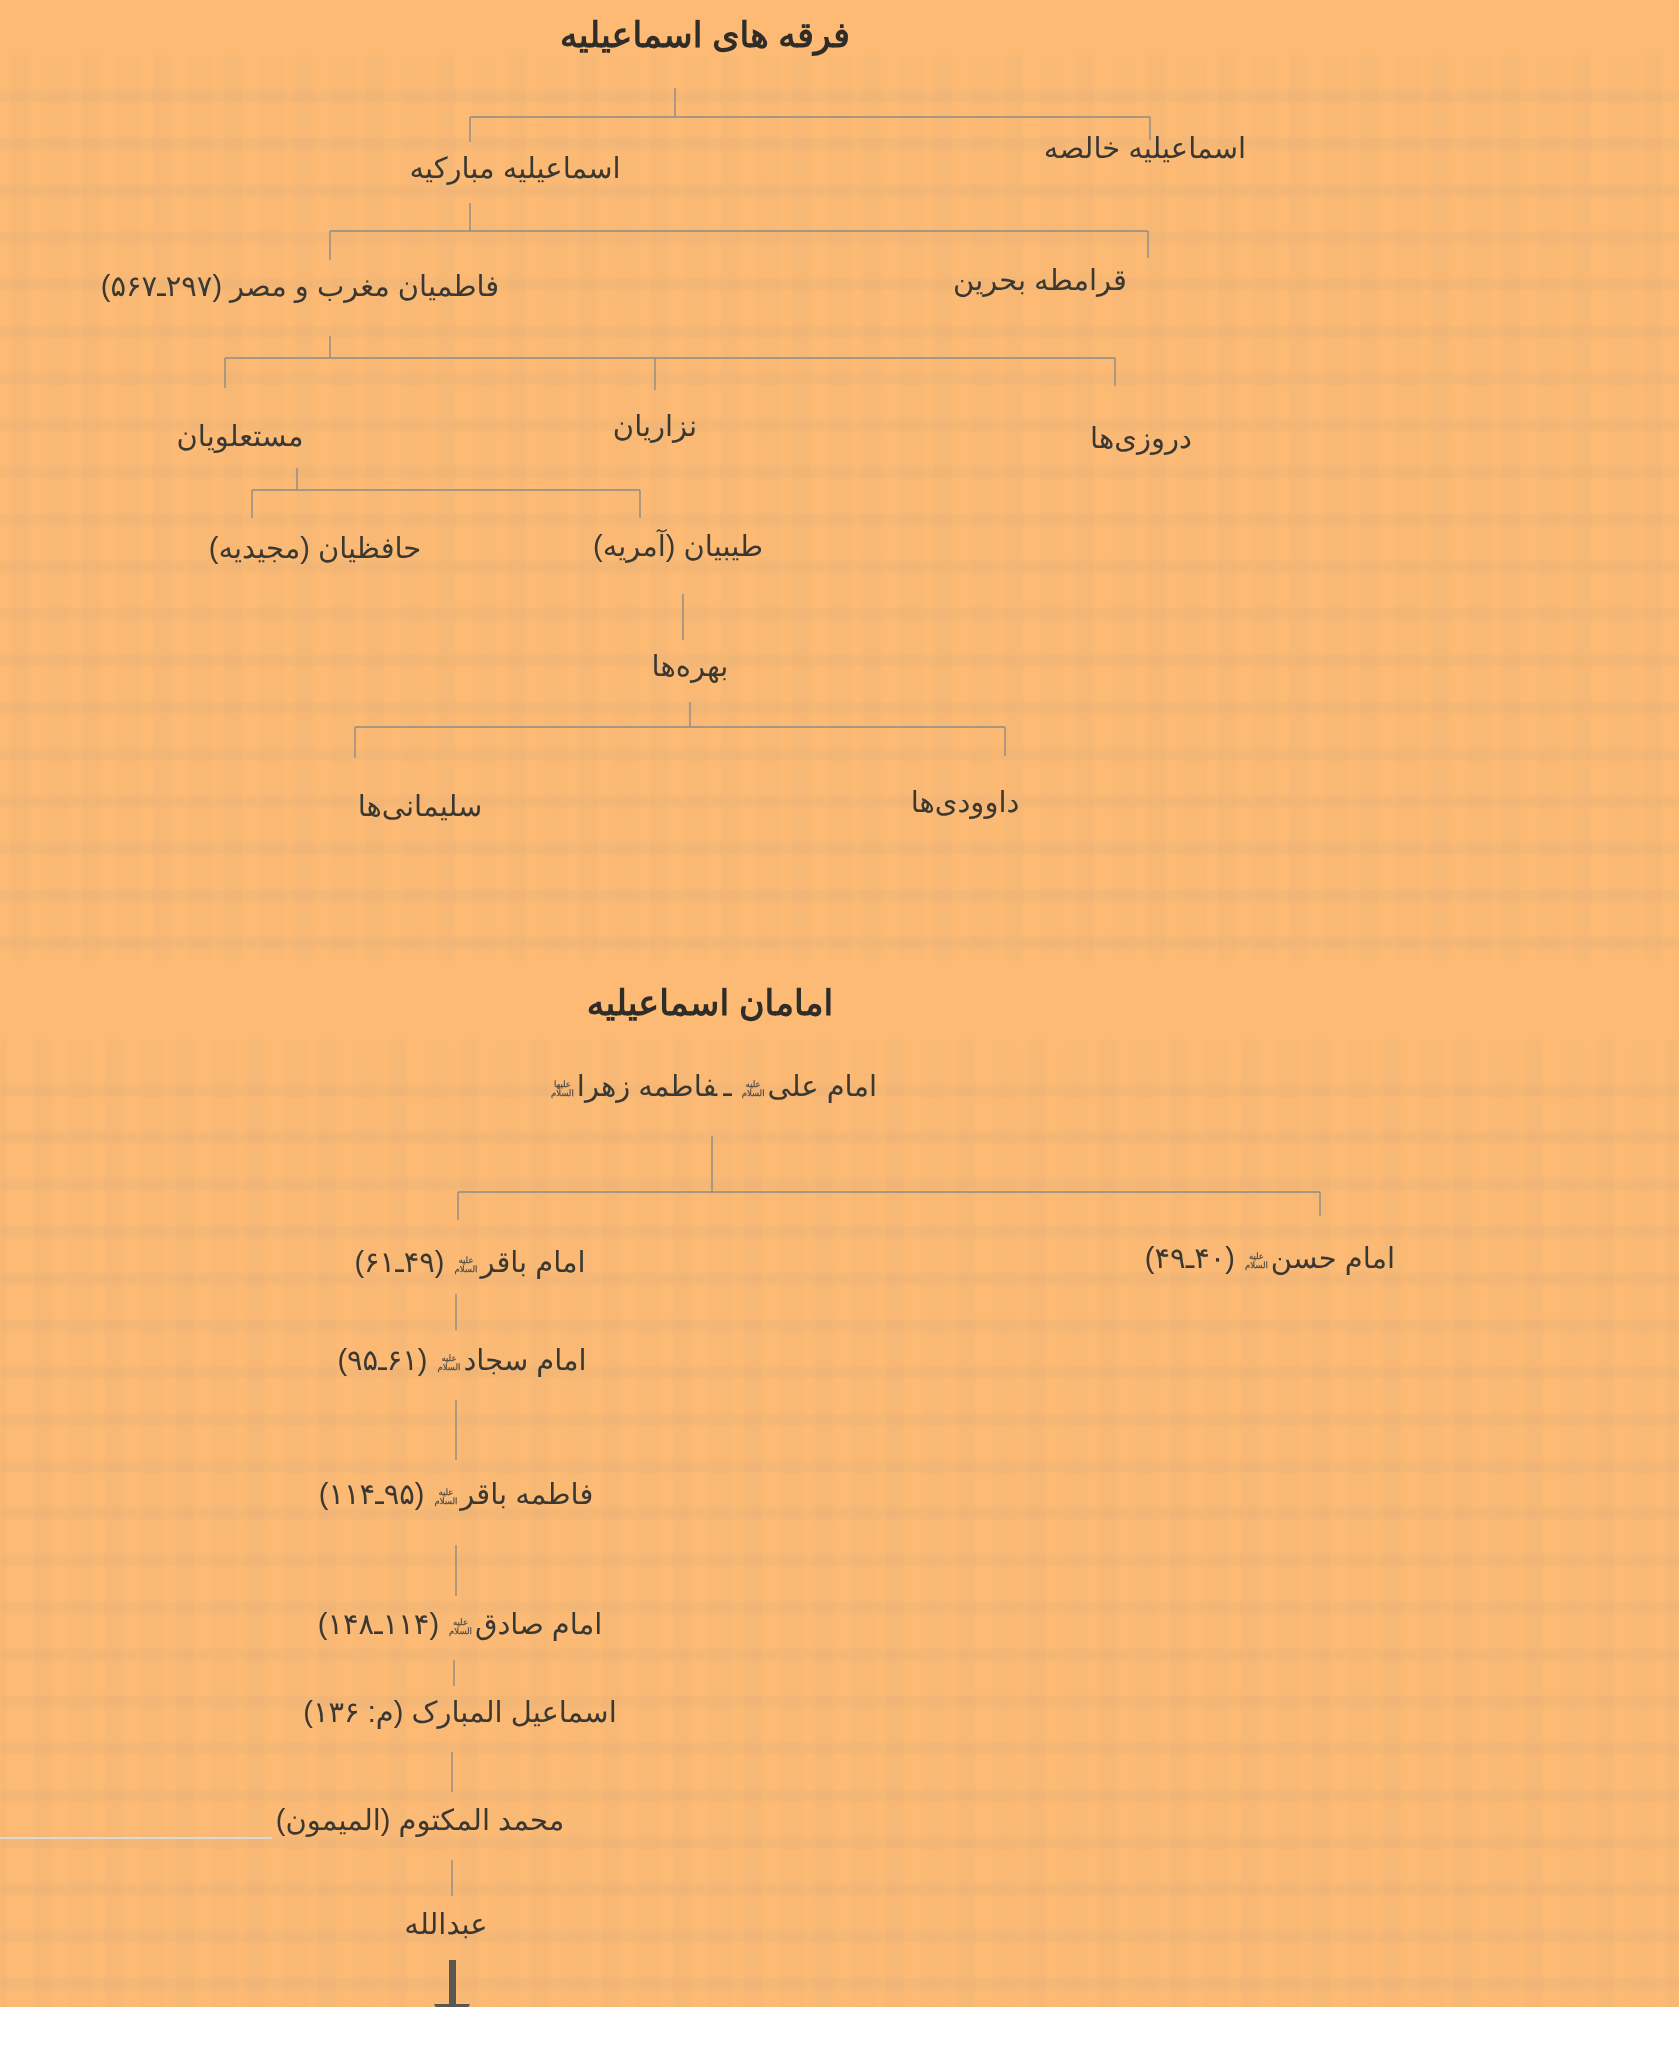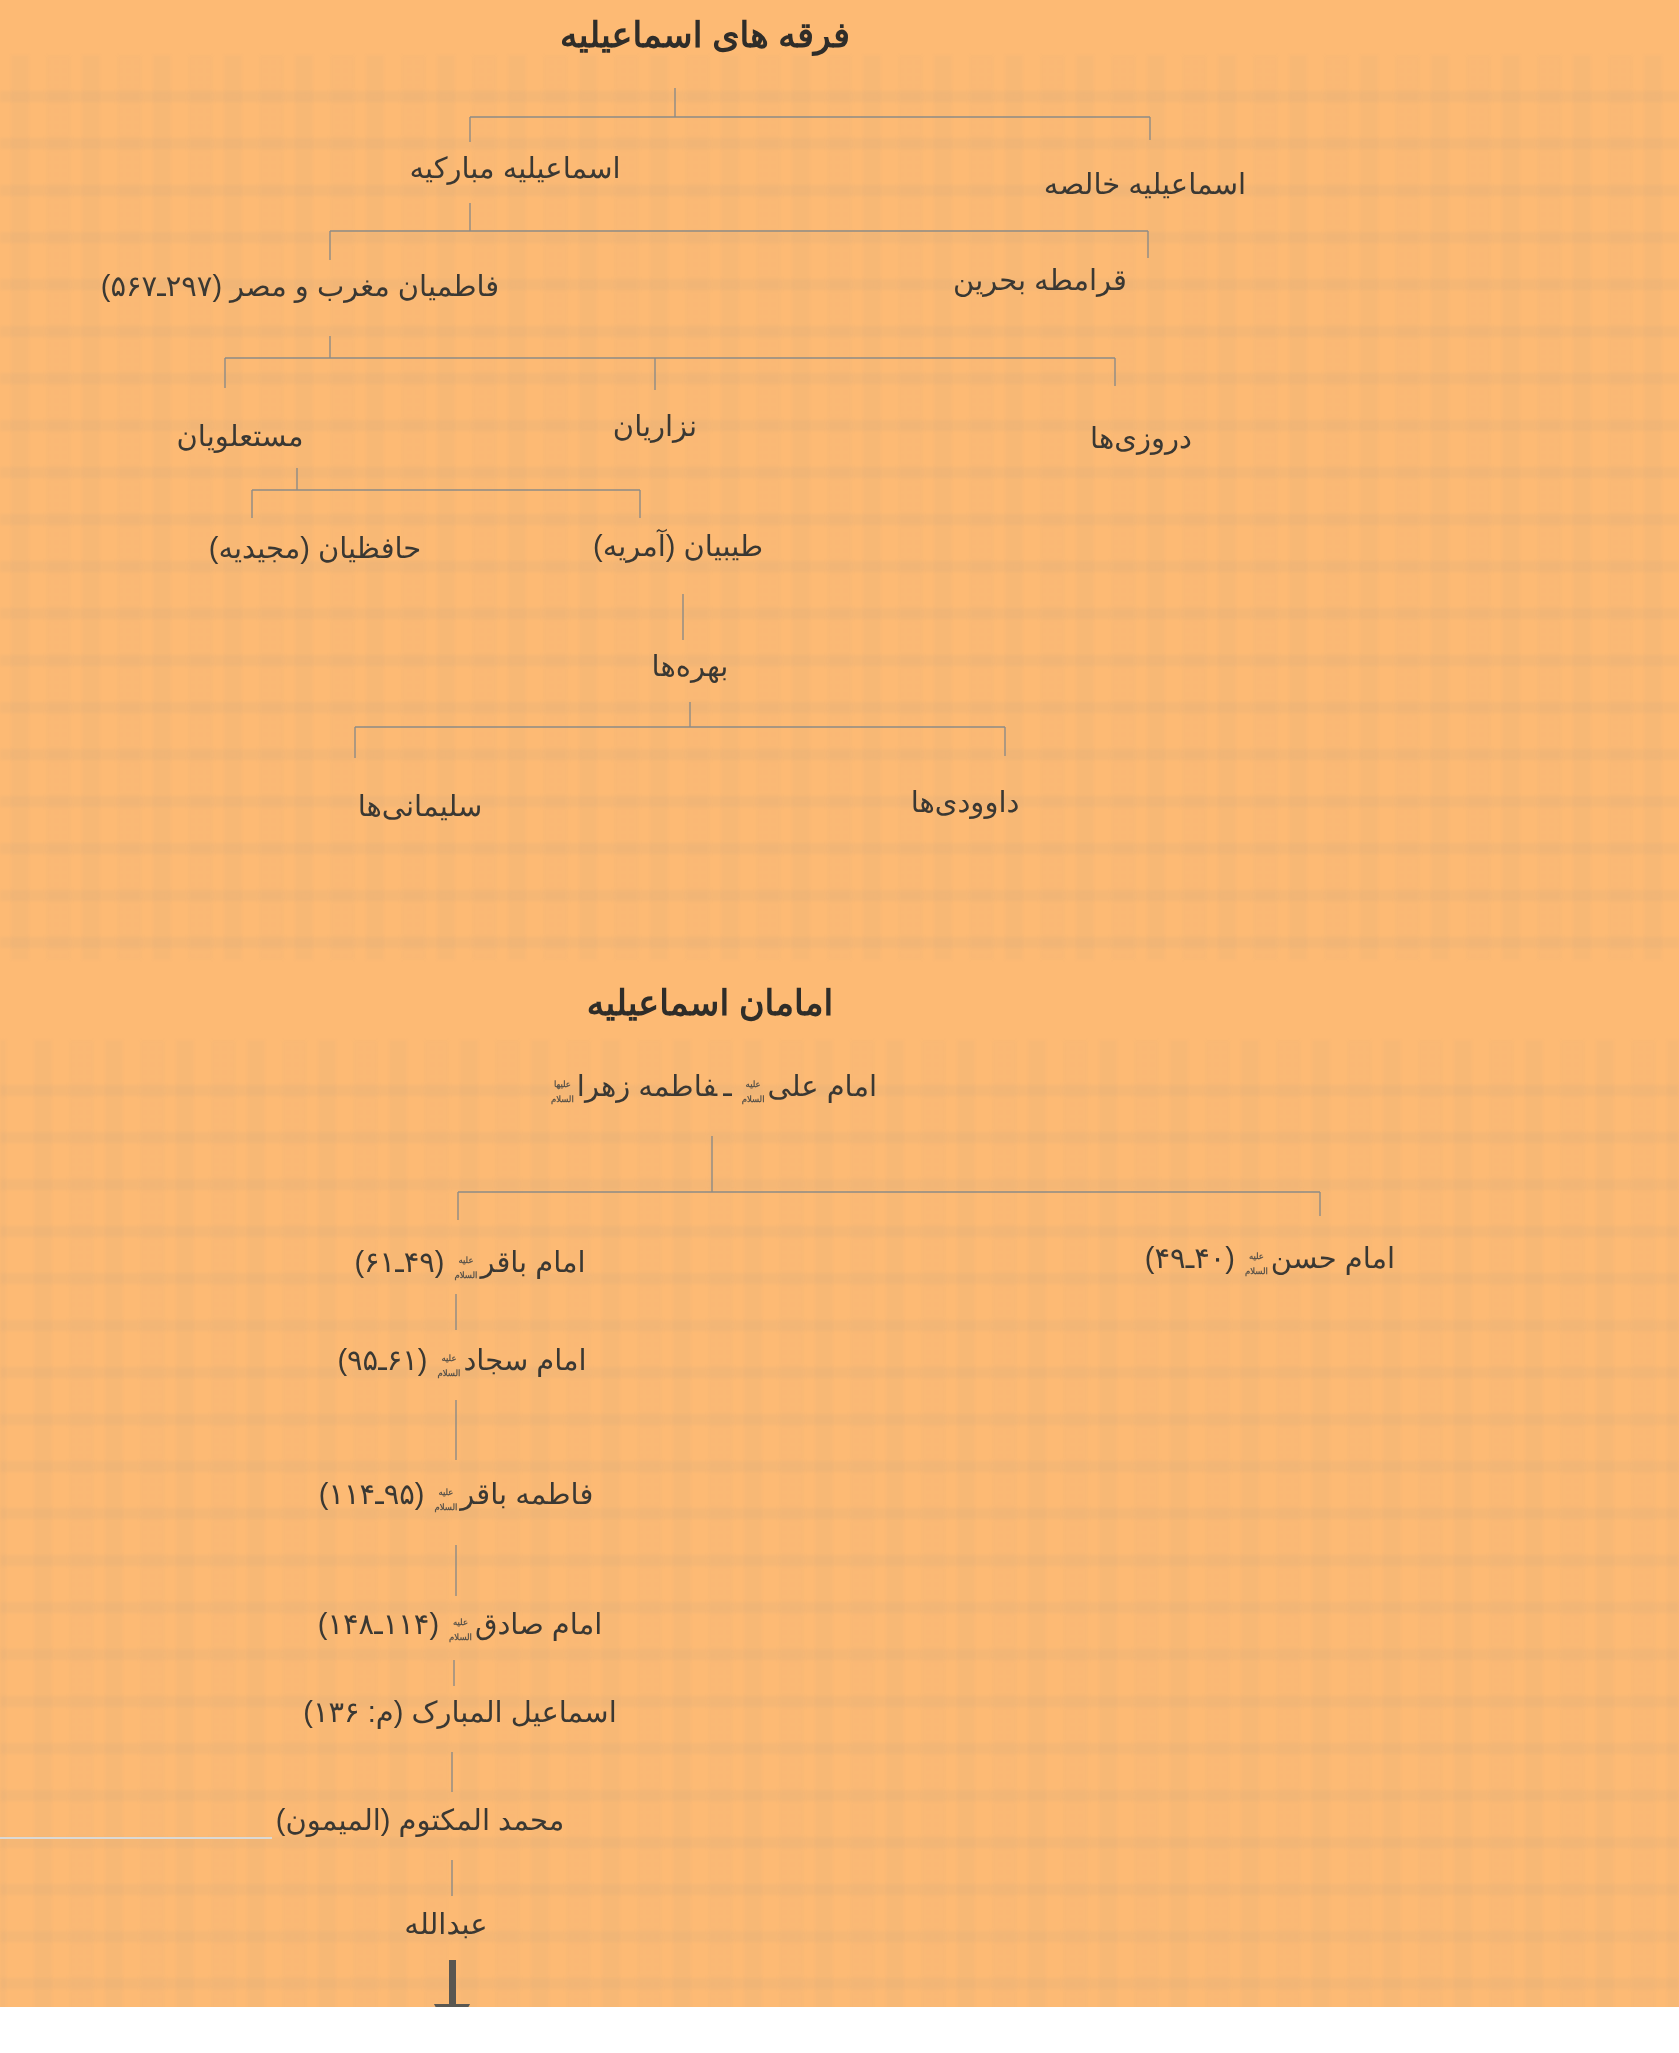--- a/index.html
+++ b/index.html
@@ -50,21 +50,20 @@
     display:inline-flex;
     flex-direction:column;
     align-items:center;
     vertical-align:9px;
     margin:0 3px 0 4px;
     font-size:8.5px;
     line-height:1.05;
     font-weight:bold;
     color:#4c4a45;
     opacity:.9;
-    gap:6px;
   }
   .sep{margin:0 6px;}
   .year{margin-right:6px;}
 </style>
 </head>
 <body>
 
 <div id="page">
 
   <div class="bleed b1"></div>
@@ -113,21 +112,21 @@
     <g fill="#5a5751">
       <rect x="449" y="1960" width="7" height="48"></rect>
       <polygon points="452,2038 434,2004 470,2004"></polygon>
     </g>
   </svg>
 
   <div class="node chart-title" style="left:705px;top:8px;">فرقه های اسماعیلیه</div>
 
   <div class="node" style="left:515px;top:146px;">اسماعیلیه مبارکیه</div>
 
-  <div class="node" style="left:1145px;top:126px;margin-top:36px;">اسماعیلیه خالصه</div>
+  <div class="node" style="left:1145px;top:126px;">اسماعیلیه خالصه</div>
 
   <div class="node" style="left:300px;top:264px;">فاطمیان مغرب و مصر (۲۹۷ـ۵۶۷)</div>
 
   <div class="node" style="left:1040px;top:258px;">قرامطه بحرین</div>
 
   <div class="node" style="left:240px;top:414px;">مستعلویان</div>
 
   <div class="node" style="left:655px;top:404px;">نزاریان</div>
 
   <div class="node" style="left:1130px;top:416px;margin-left:11px;">دروزی‌ها</div>

